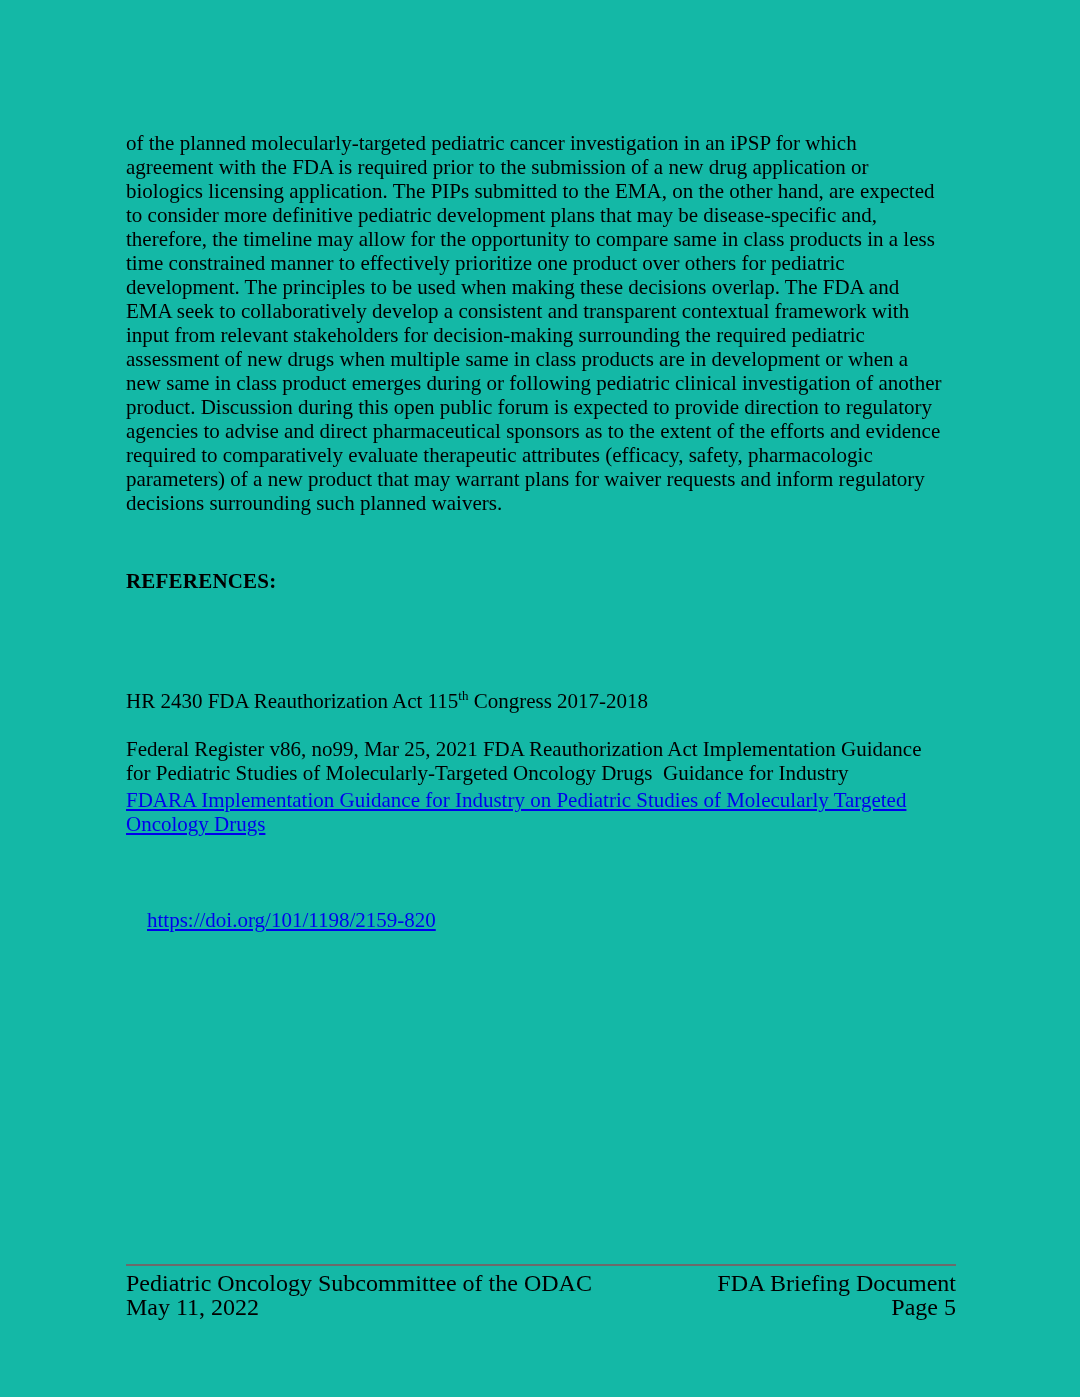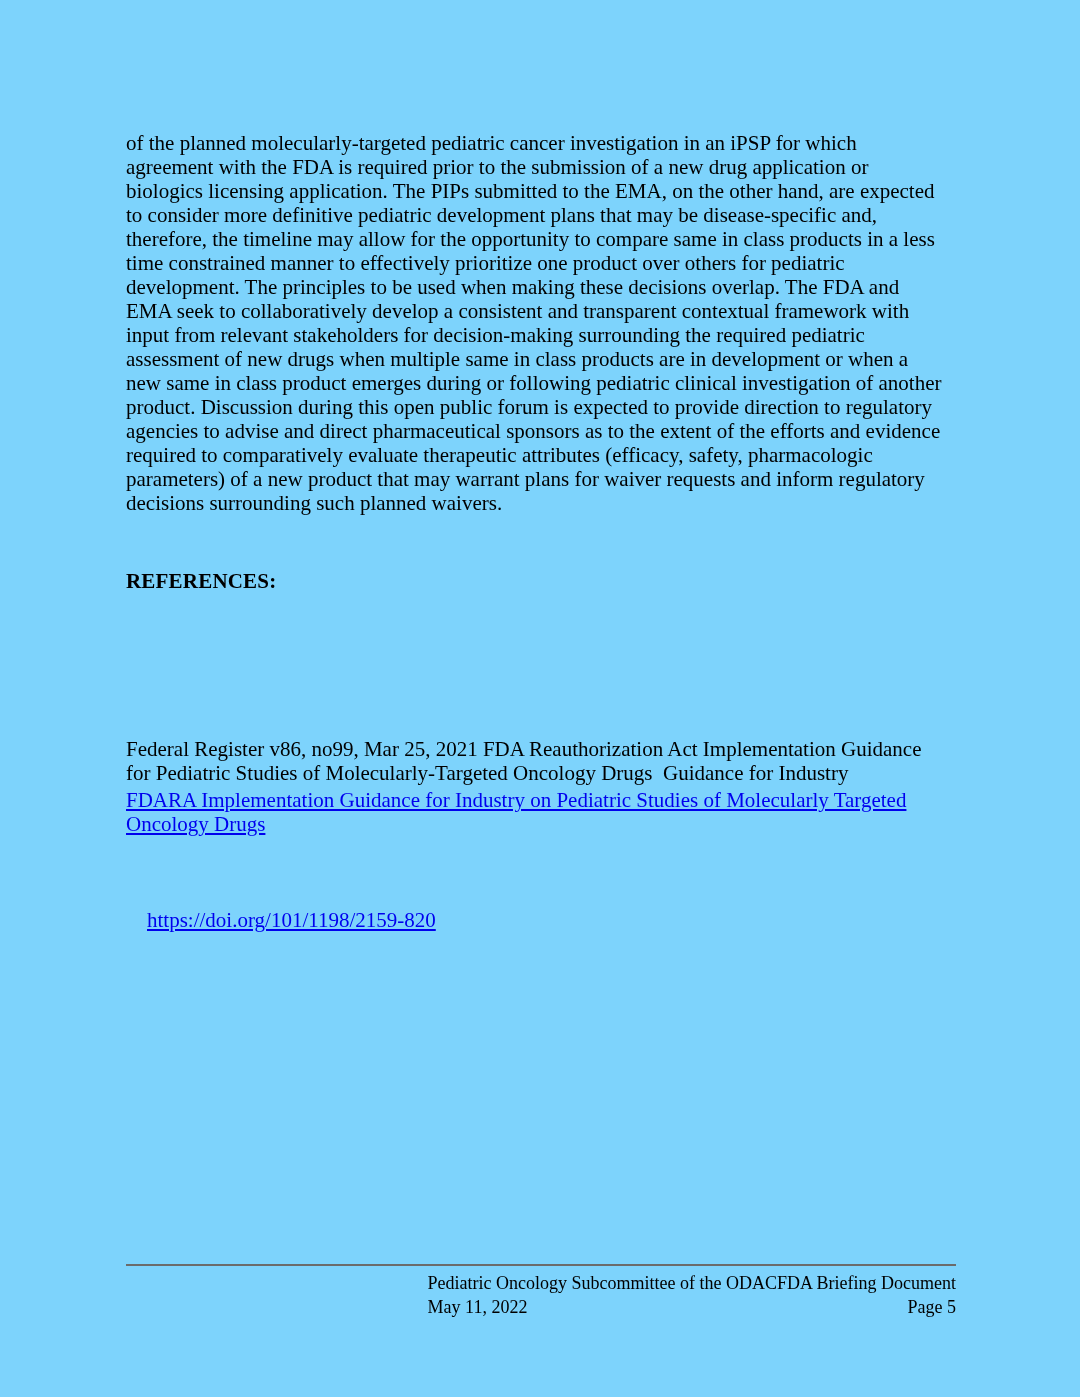--- a/index.html
+++ b/index.html
@@ -3,21 +3,21 @@
 <meta charset="utf-8">
 <style>
   :root { --link-color: #0000EE; --text-color: #000000; --rule-color: #6b6b6b; }
   * { margin: 0; padding: 0; box-sizing: border-box; }
   html, body { background: #ffffff; }
   body { font-family: "Liberation Serif", serif; color: var(--text-color); }
   .page {
     position: relative;
     width: 1080px;
     height: 1397px;
-    background: #7dd3fc;
+    background: #14b8a6;
     overflow: hidden;
   }
   .body-text {
     position: absolute;
     left: 126px;
     top: 131px;
     width: 856px;
     font-size: 21px;
     line-height: 24px;
     white-space: pre-wrap;
@@ -53,22 +53,22 @@
   }
   a.block-link { display: block; }
   .footer {
     position: absolute;
     left: 126px;
     top: 1264px;
     width: 830px;
     border-top: 2px solid var(--rule-color);
     padding-top: 5px;
     display: flex;
-    justify-content: flex-end;
-    font-size: 18px;
+    justify-content: space-between;
+    font-size: 24px;
     line-height: 24px;
   }
   .footer-right { text-align: right; }
 </style>
 </head>
 <body>
 
 <div class="page">
 
   <div class="body-text">of the planned molecularly-targeted pediatric cancer investigation in an iPSP for which
@@ -84,20 +84,21 @@
 new same in class product emerges during or following pediatric clinical investigation of another
 product. Discussion during this open public forum is expected to provide direction to regulatory
 agencies to advise and direct pharmaceutical sponsors as to the extent of the efforts and evidence
 required to comparatively evaluate therapeutic attributes (efficacy, safety, pharmacologic
 parameters) of a new product that may warrant plans for waiver requests and inform regulatory
 decisions surrounding such planned waivers.</div>
 
   <div class="ref-heading">REFERENCES:</div>
 
 
+  <div class="ref ref-2"><span>HR 2430 FDA Reauthorization Act 115</span><sup>th</sup><span> Congress 2017-2018</span></div>
 
   <div class="ref ref-3">Federal Register v86, no99, Mar 25, 2021 FDA Reauthorization Act Implementation Guidance
 for Pediatric Studies of Molecularly-Targeted Oncology Drugs  Guidance for Industry</div>
 
   <a class="ref ref-4 doc-link block-link" href="#">FDARA Implementation Guidance for Industry on Pediatric Studies of Molecularly Targeted
 Oncology Drugs</a>
 
   <div class="ref ref-5">
     <a class="doc-link" href="#">https://doi.org/101/1198/2159-820</a>
   </div>

